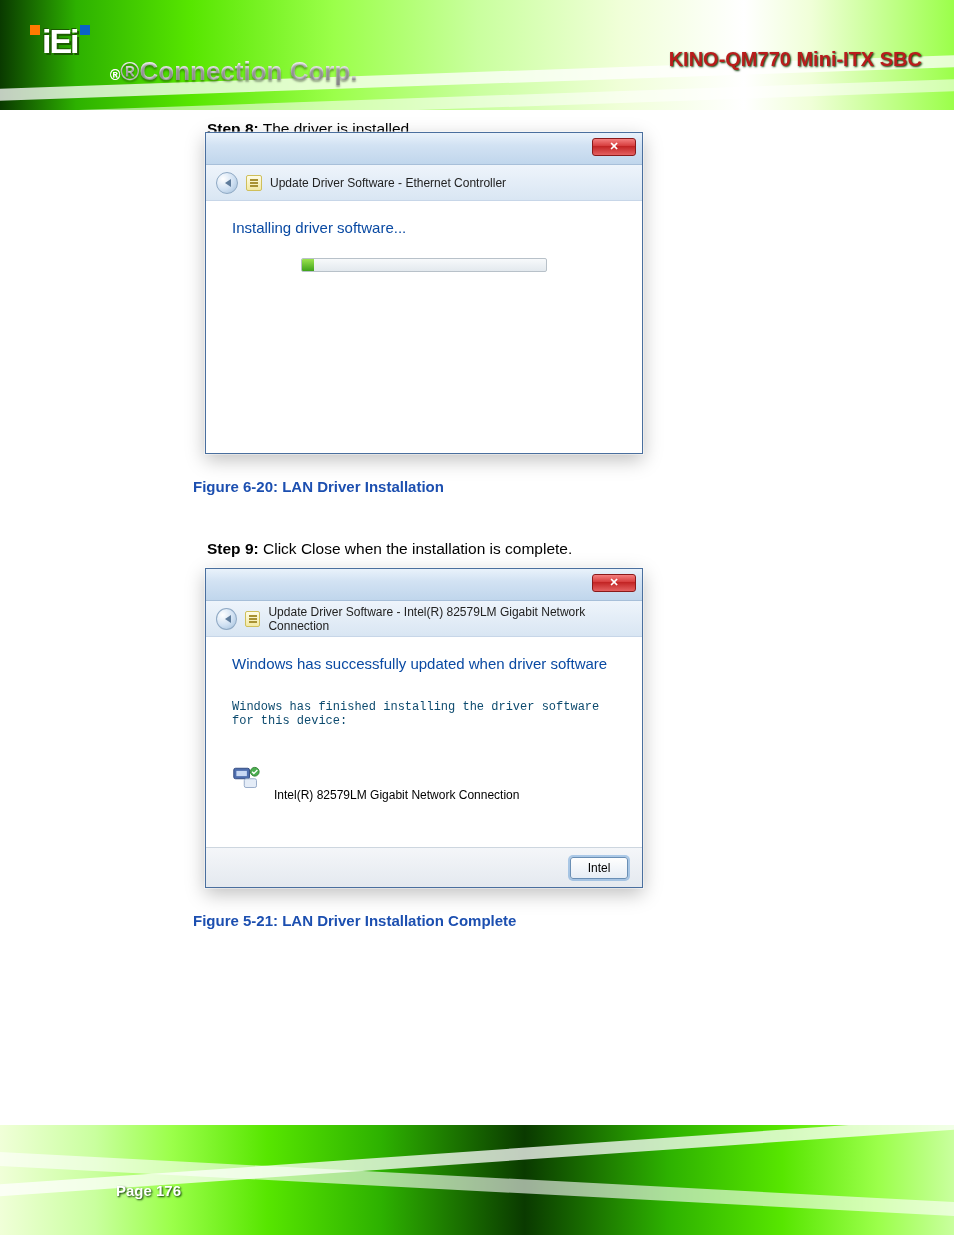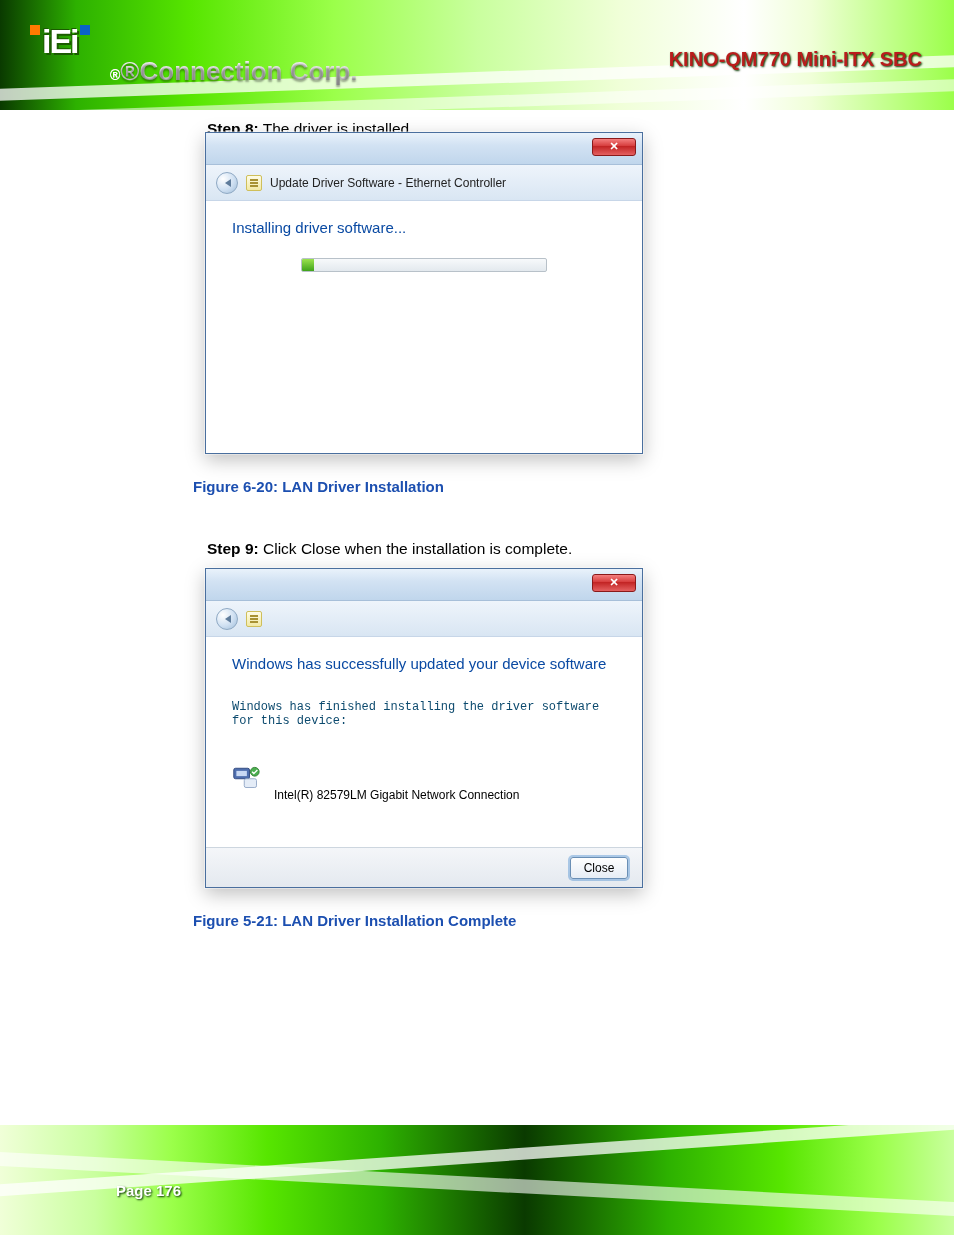--- a/index.html
+++ b/index.html
@@ -226,38 +226,39 @@
   <span>Click Close when the installation is complete.</span>
 </div>
 
 <div class="win-dialog" style="left:205px; top:568px; width:438px; height:320px;">
   <div class="win-titlebar">
     <div class="win-close">✕</div>
   </div>
   <div class="win-subhdr">
     <div class="back-arrow"></div>
     <div class="device-icon"></div>
+    <span>Update Driver Software - Intel(R) 82579LM Gigabit Network Connection</span>
   </div>
   <div class="dlg-body" style="height:calc(100% - 68px); padding-bottom:40px;">
-    <div class="dlg-heading">Windows has successfully updated your device software</div>
+    <div class="dlg-heading">Windows has successfully updated when driver software</div>
     <div class="body-text">Windows has finished installing the driver software for this device:</div>
     <div class="net-row">
       <div class="net-icon">
         <svg viewBox="0 0 32 32">
           <rect x="2" y="6" width="18" height="12" rx="2" fill="#4f6fae" stroke="#2c437a"></rect>
           <rect x="5" y="9" width="12" height="6" fill="#c9d9f4"></rect>
           <rect x="14" y="18" width="14" height="10" rx="2" fill="#e4ecf7" stroke="#8ea3c4"></rect>
           <circle cx="26" cy="10" r="5" fill="#4caf50" stroke="#2c7a2e"></circle>
           <path d="M23 10 l2 2 l4 -4" stroke="#fff" stroke-width="1.6" fill="none"></path>
         </svg>
       </div>
       <span style="font-size:12px;margin-top:36px;">Intel(R) 82579LM Gigabit Network Connection</span>
     </div>
     <div class="dlg-footer">
-      <button class="close-btn">Close</button>
+      <button class="close-btn">Intel</button>
     </div>
   </div>
 </div>
 
 <div class="figure-caption" style="left:193px; top:912px;">Figure 5-21: LAN Driver Installation Complete</div>
 
 <div class="ftr-band">
   <div class="ftr-stripe1"></div>
   <div class="ftr-stripe2"></div>
 </div>

